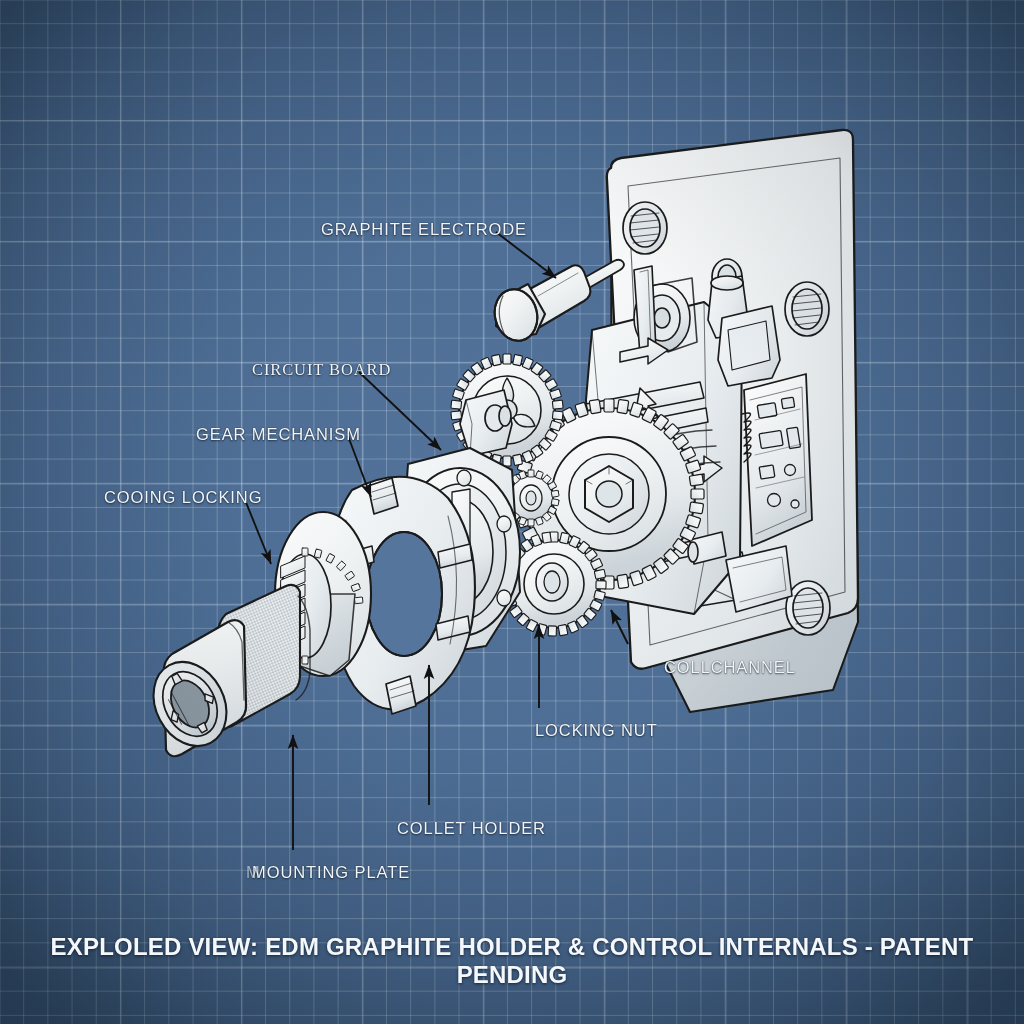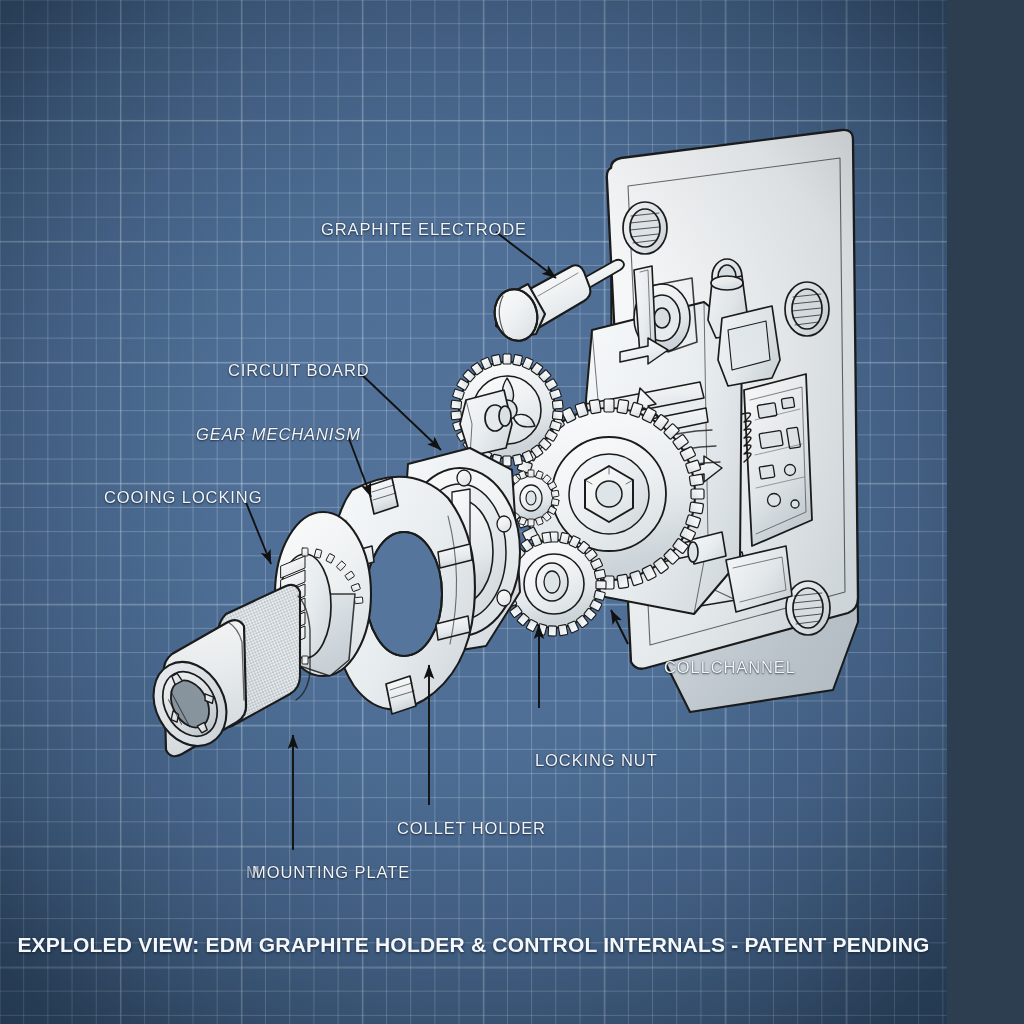--- a/index.html
+++ b/index.html
@@ -7,21 +7,21 @@
     margin: 0;
     padding: 0;
     background: #2c3e50;
   }
   body {
     font-family: "Liberation Sans", sans-serif;
   }
 
   #sheet {
     position: relative;
-    width: 947px;
+    width: 1024px;
     height: 1024px;
     overflow: hidden;
     background-color: #0369a1;
     user-select: none;
   }
 
   
   .paper-base {
     position: absolute;
     inset: 0;
@@ -88,21 +88,21 @@
 
   
   #caption {
     position: absolute;
     left: 0;
     right: 0;
     top: 933px;
     text-align: center;
     color: #f4f8fc;
     font-family: "Liberation Sans", sans-serif;
-    font-size: 21px;
+    font-size: 24px;
     font-weight: 700;
     letter-spacing: 0.2px;
     text-shadow: 0 1px 3px rgba(8,20,34,0.75);
   }
 </style>
 </head>
 <body>
 
 <div id="sheet">
 
@@ -812,25 +812,25 @@
           <line x1="429" y1="805" x2="429" y2="665" marker-end="url(#arrowHead)"></line>
           <line x1="293" y1="850" x2="293" y2="735" marker-end="url(#arrowHead)"></line>
         </g>
     </svg>
   </div>
 
   <div class="paper-vignette"></div>
 
   <div id="callout-layer">
       <div class="callout" style="left: 321px; top: 221px;">GRAPHITE ELECTRODE</div>
-      <div class="callout" style="left: 228px; top: 362px;">CIRCUIT BOARD</div>
-      <div class="callout" style="left: 196px; top: 426px; font-style: italic;">GEAR MECHANISM</div>
+      <div class="callout" style="left: 252px; top: 362px; font-family: Liberation Serif, serif;">CIRCUIT BOARD</div>
+      <div class="callout" style="left: 196px; top: 426px;">GEAR MECHANISM</div>
       <div class="callout" style="left: 104px; top: 489px;">COOING LOCKING</div>
       <div class="callout" style="left: 664px; top: 659px;">COLLCHANNEL</div>
-      <div class="callout" style="left: 535px; top: 752px;">LOCKING NUT</div>
+      <div class="callout" style="left: 535px; top: 722px;">LOCKING NUT</div>
       <div class="callout" style="left: 397px; top: 820px;">COLLET HOLDER</div>
       <div class="callout" style="left: 252px; top: 864px;">MOUNTING PLATE</div>
       <div class="callout ghost" style="left: 246px; top: 864px;">M</div>
     </div>
 
   <div id="caption">EXPLOLED VIEW: EDM GRAPHITE HOLDER &amp; CONTROL INTERNALS - PATENT PENDING</div>
 
 </div>
 
 </body></html>

